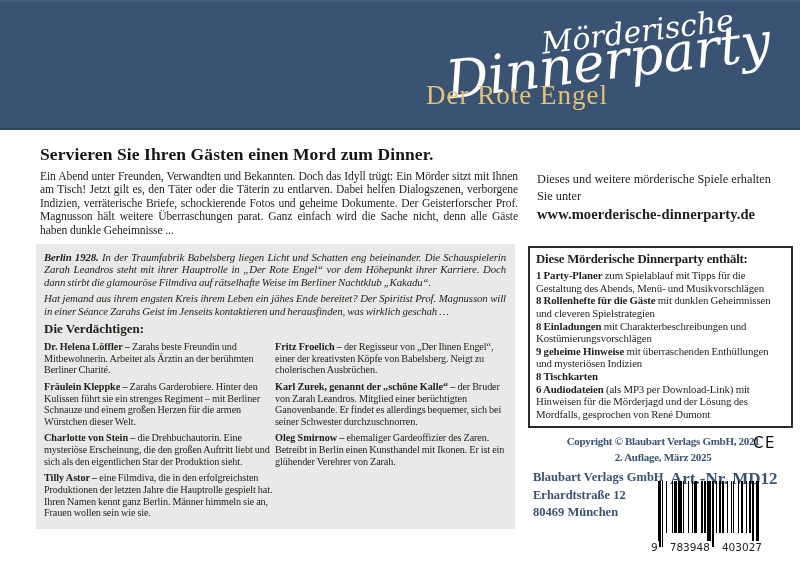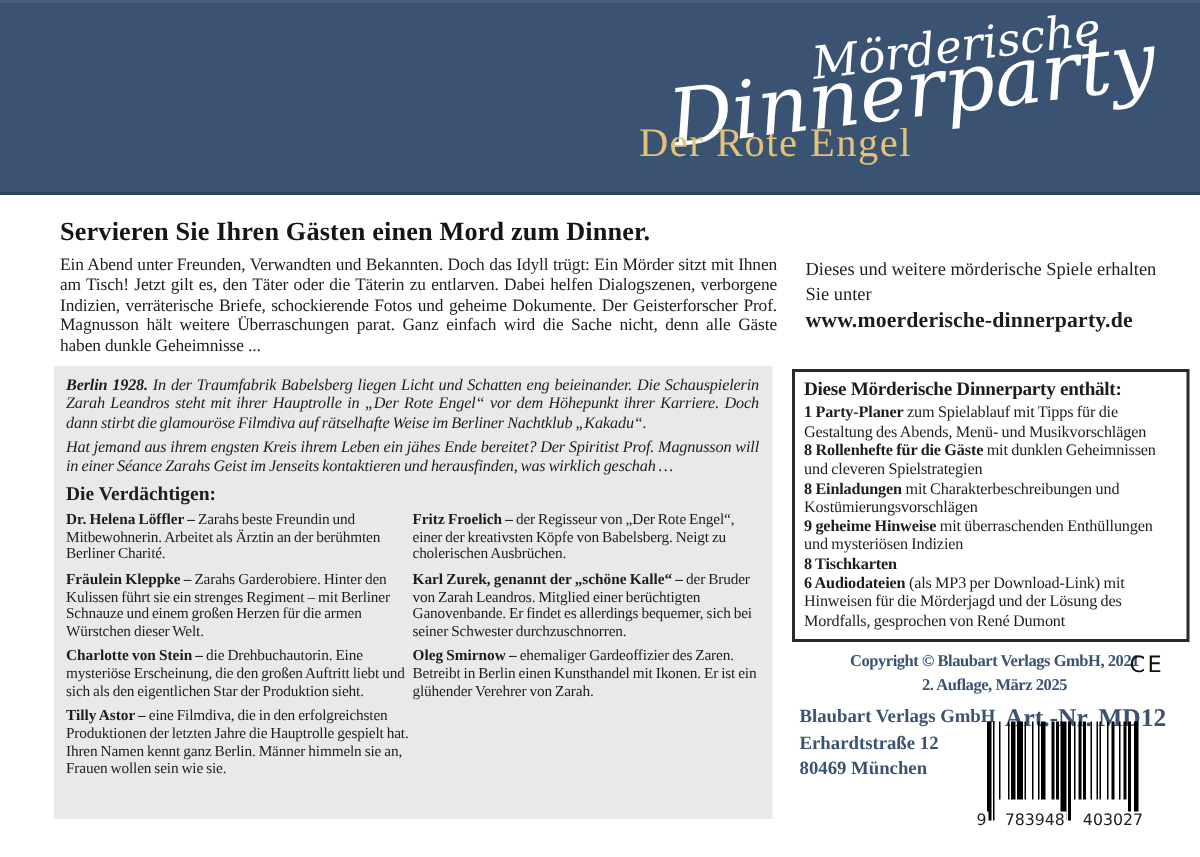--- a/index.html
+++ b/index.html
@@ -43,21 +43,21 @@
     position:absolute;left:537px;top:171px;width:250px;margin:0;
     font-size:12.3px;font-weight:normal;line-height:1.35;
   }
   .promo-url{
     position:absolute;left:537px;top:206px;margin:0;white-space:nowrap;
     font-size:14.5px;font-weight:bold;letter-spacing:.1px;
   }
   
   .story-box{
     position:absolute;left:36px;top:244px;width:479px;box-sizing:border-box;
-    background:#e9e9e7;padding:7px 9px 22px 8px;
+    background:#e9e9e7;padding:7px 9px 5px 8px;
   }
   .story-box p{margin:0;}
   .story{
     font-style:italic;font-size:10.8px;line-height:1.15;
     letter-spacing:-.1px;word-spacing:-.5px;text-align:justify;margin-bottom:4px !important;
   }
   .story .lead{font-weight:bold;}
   .suspects-heading{
     font-size:13px;font-weight:bold;margin:2px 0 4px 0 !important;
   }
@@ -145,21 +145,21 @@
         <span>die Drehbuchautorin. Eine mysteriöse Erscheinung, die den großen Auftritt liebt und sich als den eigentlichen Star der Produktion sieht.</span>
       </p>
       <p class="suspect">
         <b>Tilly Astor –</b>
         <span>eine Filmdiva, die in den erfolgreichsten Produktionen der letzten Jahre die Hauptrolle gespielt hat. Ihren Namen kennt ganz Berlin. Männer himmeln sie an, Frauen wollen sein wie sie.</span>
       </p>
     </div>
     <div class="col">
       <p class="suspect">
         <b>Fritz Froelich –</b>
-        <span>der Regisseur von „Der Rote Engel“, einer der kreativsten Köpfe von Babelsberg. Neigt zu cholerischen Ausbrüchen.</span>
+        <span>der Regisseur von „Der Ihnen Engel“, einer der kreativsten Köpfe von Babelsberg. Neigt zu cholerischen Ausbrüchen.</span>
       </p>
       <p class="suspect">
         <b>Karl Zurek, genannt der „schöne Kalle“ –</b>
         <span>der Bruder von Zarah Leandros. Mitglied einer berüchtigten Ganovenbande. Er findet es allerdings bequemer, sich bei seiner Schwester durchzuschnorren.</span>
       </p>
       <p class="suspect">
         <b>Oleg Smirnow –</b>
         <span>ehemaliger Gardeoffizier des Zaren. Betreibt in Berlin einen Kunsthandel mit Ikonen. Er ist ein glühender Verehrer von Zarah.</span>
       </p>
     </div>

